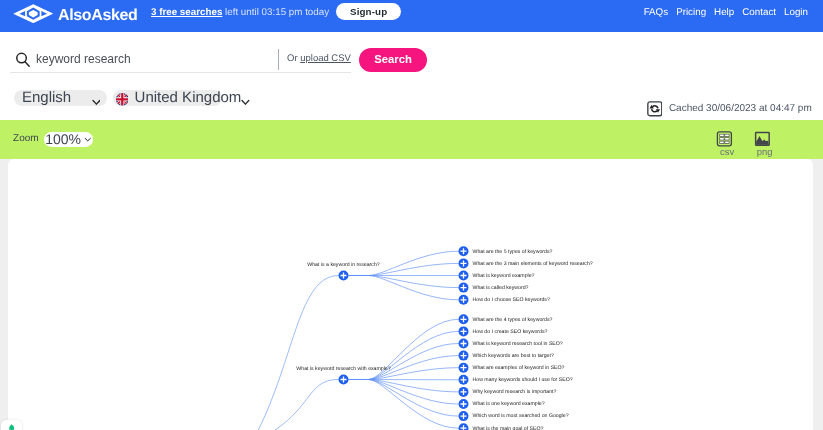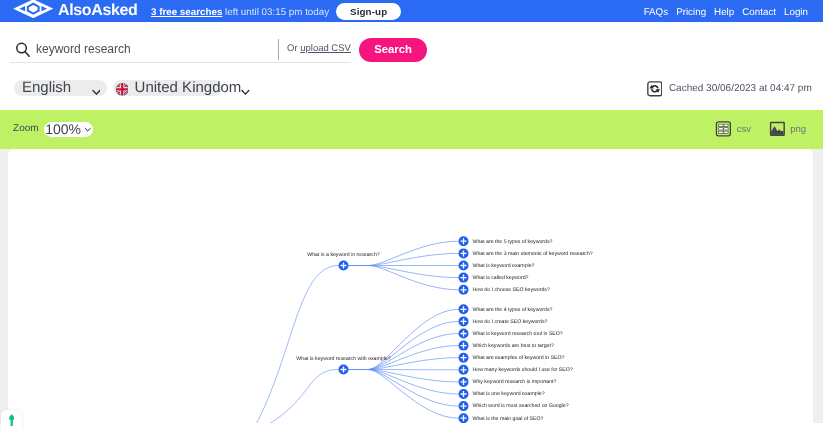--- a/index.html
+++ b/index.html
@@ -9,21 +9,21 @@
     font-family: "Liberation Sans", sans-serif;
     background: #ffffff;
     -webkit-font-smoothing: antialiased;
     text-rendering: geometricPrecision;
   }
   
   .topbar, .searchrow, .filterrow, .zoombar, .canvas-wrap { will-change: transform; }
   svg text { -webkit-font-smoothing: antialiased; }
   
   .topbar {
-    height: 22px; background: #2b6af3; position: relative;
+    height: 32px; background: #2b6af3; position: relative;
     display: flex; align-items: center;
   }
   .brand { display: flex; align-items: center; margin-left: 9px; position: relative; top: -2.8px; }
   .brand-logo { width: 40.5px; height: 19.4px; display: block; margin-left: 3.7px; }
   .brand-name { color: #fff; font-size: 16px; font-weight: 700; letter-spacing: -0.35px; margin-left: 4.8px; position: relative; top: 2.8px; }
   .quota { position: absolute; left: 151px; top: 7.2px; font-size: 9.8px; line-height: 11px; color: #d7e3ff; white-space: nowrap; }
   .quota b { color: #fff; font-weight: 700; text-decoration: underline; }
   .signup {
     position: absolute; left: 336.3px; top: 2.9px; background: #fff; color: #1f2933; font-size: 9.8px;
     font-weight: 700; border-radius: 9px; height: 17.6px; width: 64.7px; border: none; cursor: pointer;
@@ -55,35 +55,35 @@
   .pill {
     position: absolute; top: 9.8px; height: 16px; background: #ececec; border-radius: 8px;
     display: flex; align-items: flex-end; padding: 0 7px 0 8px; font-size: 15px; color: #3d4550; cursor: pointer;
   }
   .pill .ptxt { white-space: nowrap; }
   .pill .chev { width: 8.8px; height: 6.6px; flex: none; margin-left: auto; position: relative; top: -0.2px; }
   .pill-lang { left: 14px; width: 93.4px; }
   .pill-country { left: 113px; width: 109px; padding-left: 5.5px; }
   .pill-depth { left: 227.4px; width: 122.8px; }
   .flag { width: 12.6px; height: 12.6px; flex: none; margin-right: 3.5px; position: relative; left: -2.8px; }
-  .cached { position: absolute; left: 646.7px; top: 11px; display: flex; align-items: center; justify-content: center; }
+  .cached { position: absolute; left: 646.7px; top: 21px; display: flex; align-items: center; justify-content: center; }
   .cached-icon { width: 15.6px; height: 15.6px; margin-right: 6.6px; }
   .cached-text { font-size: 10px; color: #4b5563; }
 
   
   .zoombar { height: 39px; background: #bef264; position: relative; }
   .zoomlabel { position: absolute; left: 13.1px; top: 13px; font-size: 10px; color: #3d4550; }
   .zoompill {
     position: absolute; left: 44.1px; top: 12.1px; height: 14.5px; width: 48.5px;
     background: #fff; border-radius: 7.3px; display: flex; align-items: center;
     justify-content: center; font-size: 14px; color: #3d4550; cursor: pointer;
   }
   .zoompill .chev { width: 7.5px; height: 5px; margin-left: 3px; }
   .exports { position: absolute; left: 715.2px; top: 11.4px; display: flex; align-items: center; }
-  .export { display: flex; align-items: center; cursor: pointer; }
+  .export { display: flex; align-items: center; cursor: pointer; flex-direction: column; }
   .export + .export { margin-left: 17.6px; }
   .export span { font-size: 9.5px; color: #6d7278; margin-left: 4.8px; }
   .export svg { width: 16.8px; height: 15.8px; display: block; }
 
   
   .canvas-wrap { background: #efefef; height: 274px; position: relative; }
   .canvas { background: #fff; position: absolute; left: 8px; top: 0; width: 805px; height: 274px;
             border-radius: 6px 6px 0 0; overflow: hidden; }
   .graph { position: absolute; left: 0; top: 0; }
 

